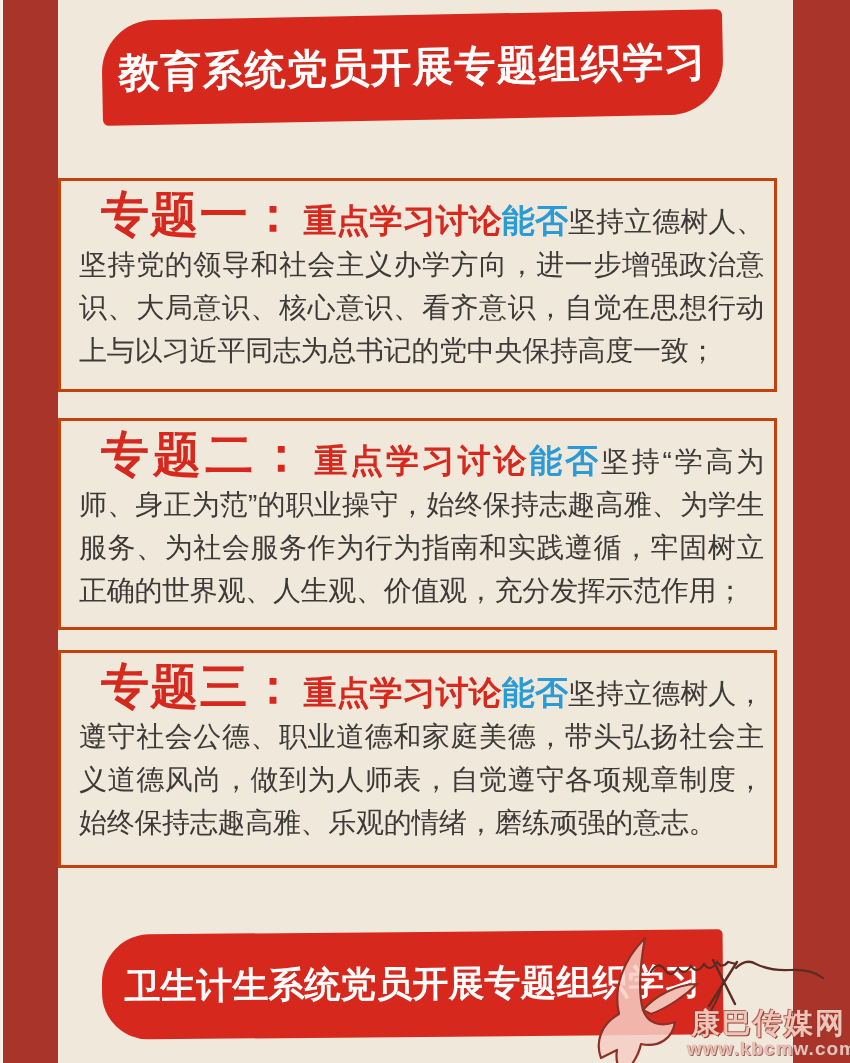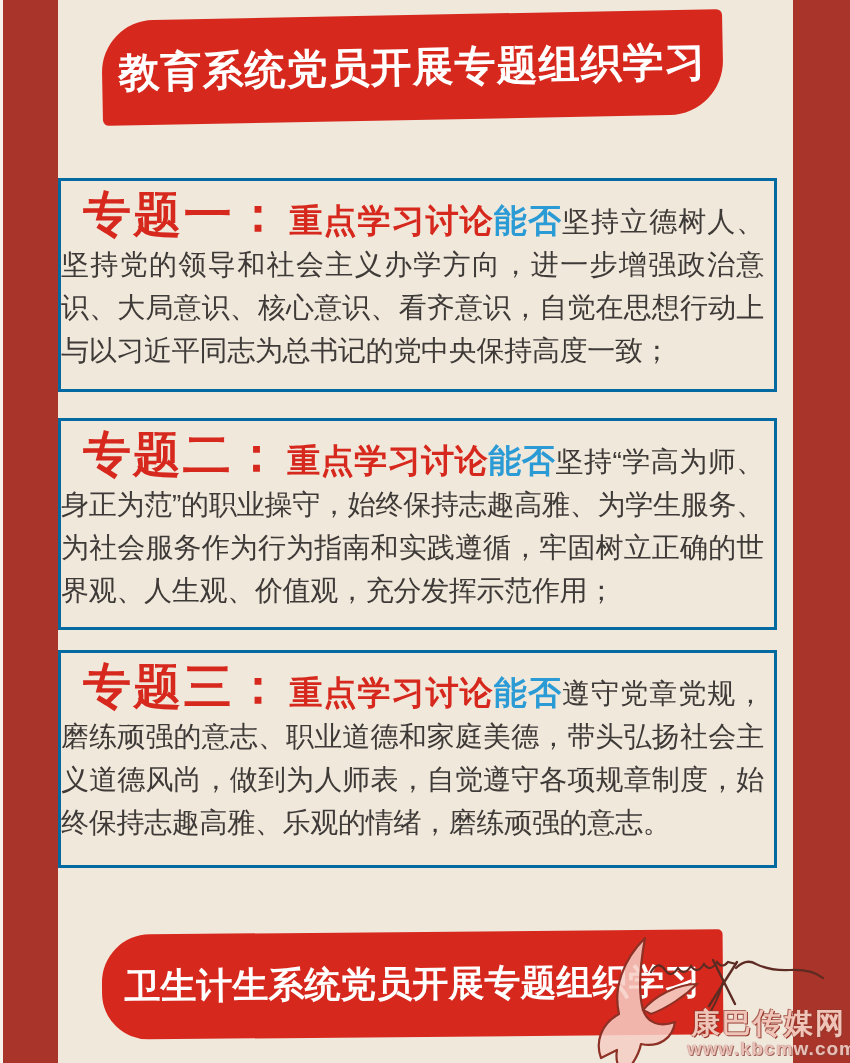--- a/index.html
+++ b/index.html
@@ -26,22 +26,22 @@
   }
   .ribbon .ribbon-label{
     color:#ffffff;font-weight:bold;white-space:nowrap;
   }
   .ribbon.top .ribbon-label{font-size:41px;letter-spacing:1px;}
   .ribbon.bottom .ribbon-label{font-size:36px;letter-spacing:0;}
 
   
   .topic-card{
     position:absolute;left:58px;width:719px;box-sizing:border-box;
-    border:3px solid #0369a1;background:#f1e8dc;
-    padding:10px 10px 0 0;
+    border:3px solid #c2410c;background:#f1e8dc;
+    padding:10px 10px 0 18px;
   }
   .topic-card.t1{top:178px;height:214px;}
   .topic-card.t2{top:418px;height:212px;}
   .topic-card.t3{top:650px;height:218px;}
   .topic-para{
     margin:0;font-size:28px;line-height:43px;color:#3e3a37;
     text-align:justify;letter-spacing:-0.3px;
   }
   .topic-title{
     font-size:48px;font-weight:bold;color:#d7281d;line-height:1;
@@ -85,21 +85,21 @@
   </div>
 
   <div class="topic-card t2">
     <p class="topic-para">
       <span class="topic-title">专题二：</span><span class="em-red">重点学习讨论</span><span class="em-blue">能否</span><span class="topic-body">坚持“学高为师、身正为范”的职业操守，始终保持志趣高雅、为学生服务、为社会服务作为行为指南和实践遵循，牢固树立正确的世界观、人生观、价值观，充分发挥示范作用；</span>
     </p>
   </div>
 
   <div class="topic-card t3">
     <p class="topic-para">
-      <span class="topic-title">专题三：</span><span class="em-red">重点学习讨论</span><span class="em-blue">能否</span><span class="topic-body">遵守党章党规，磨练顽强的意志、职业道德和家庭美德，带头弘扬社会主义道德风尚，做到为人师表，自觉遵守各项规章制度，始终保持志趣高雅、乐观的情绪，磨练顽强的意志。</span>
+      <span class="topic-title">专题三：</span><span class="em-red">重点学习讨论</span><span class="em-blue">能否</span><span class="topic-body">坚持立德树人，遵守社会公德、职业道德和家庭美德，带头弘扬社会主义道德风尚，做到为人师表，自觉遵守各项规章制度，始终保持志趣高雅、乐观的情绪，磨练顽强的意志。</span>
     </p>
   </div>
 
   <div class="ribbon bottom">
     <span class="ribbon-label">卫生计生系统党员开展专题组织学习</span>
   </div>
 
   <div class="watermark">
     <svg class="wm-flourish" width="255" height="148" viewBox="0 0 255 148" xmlns="http://www.w3.org/2000/svg">
 

